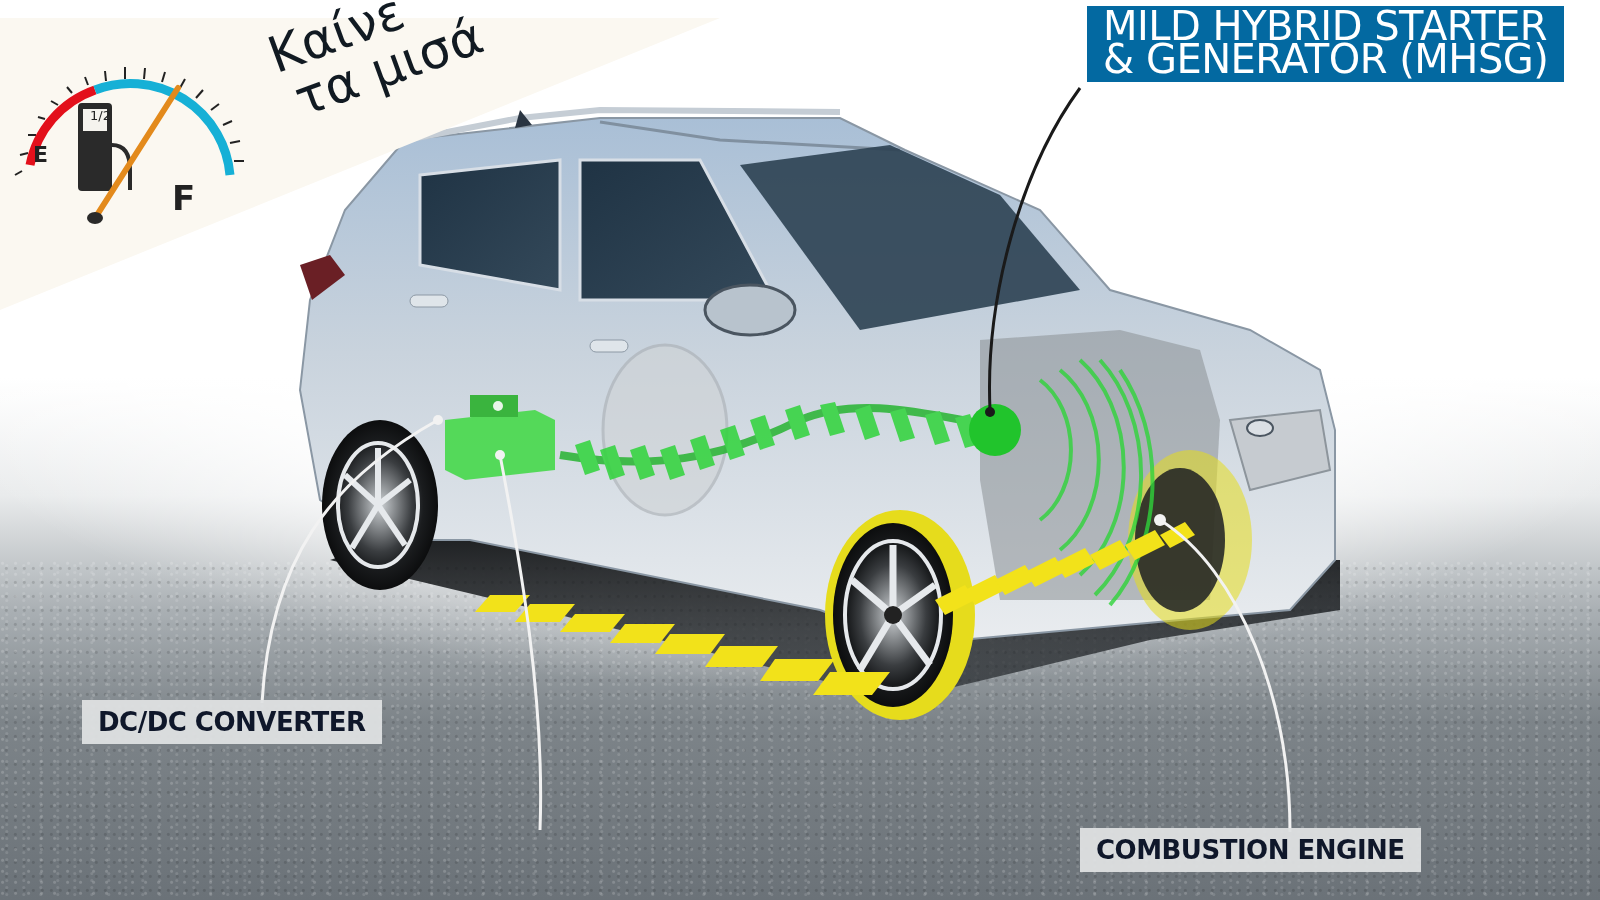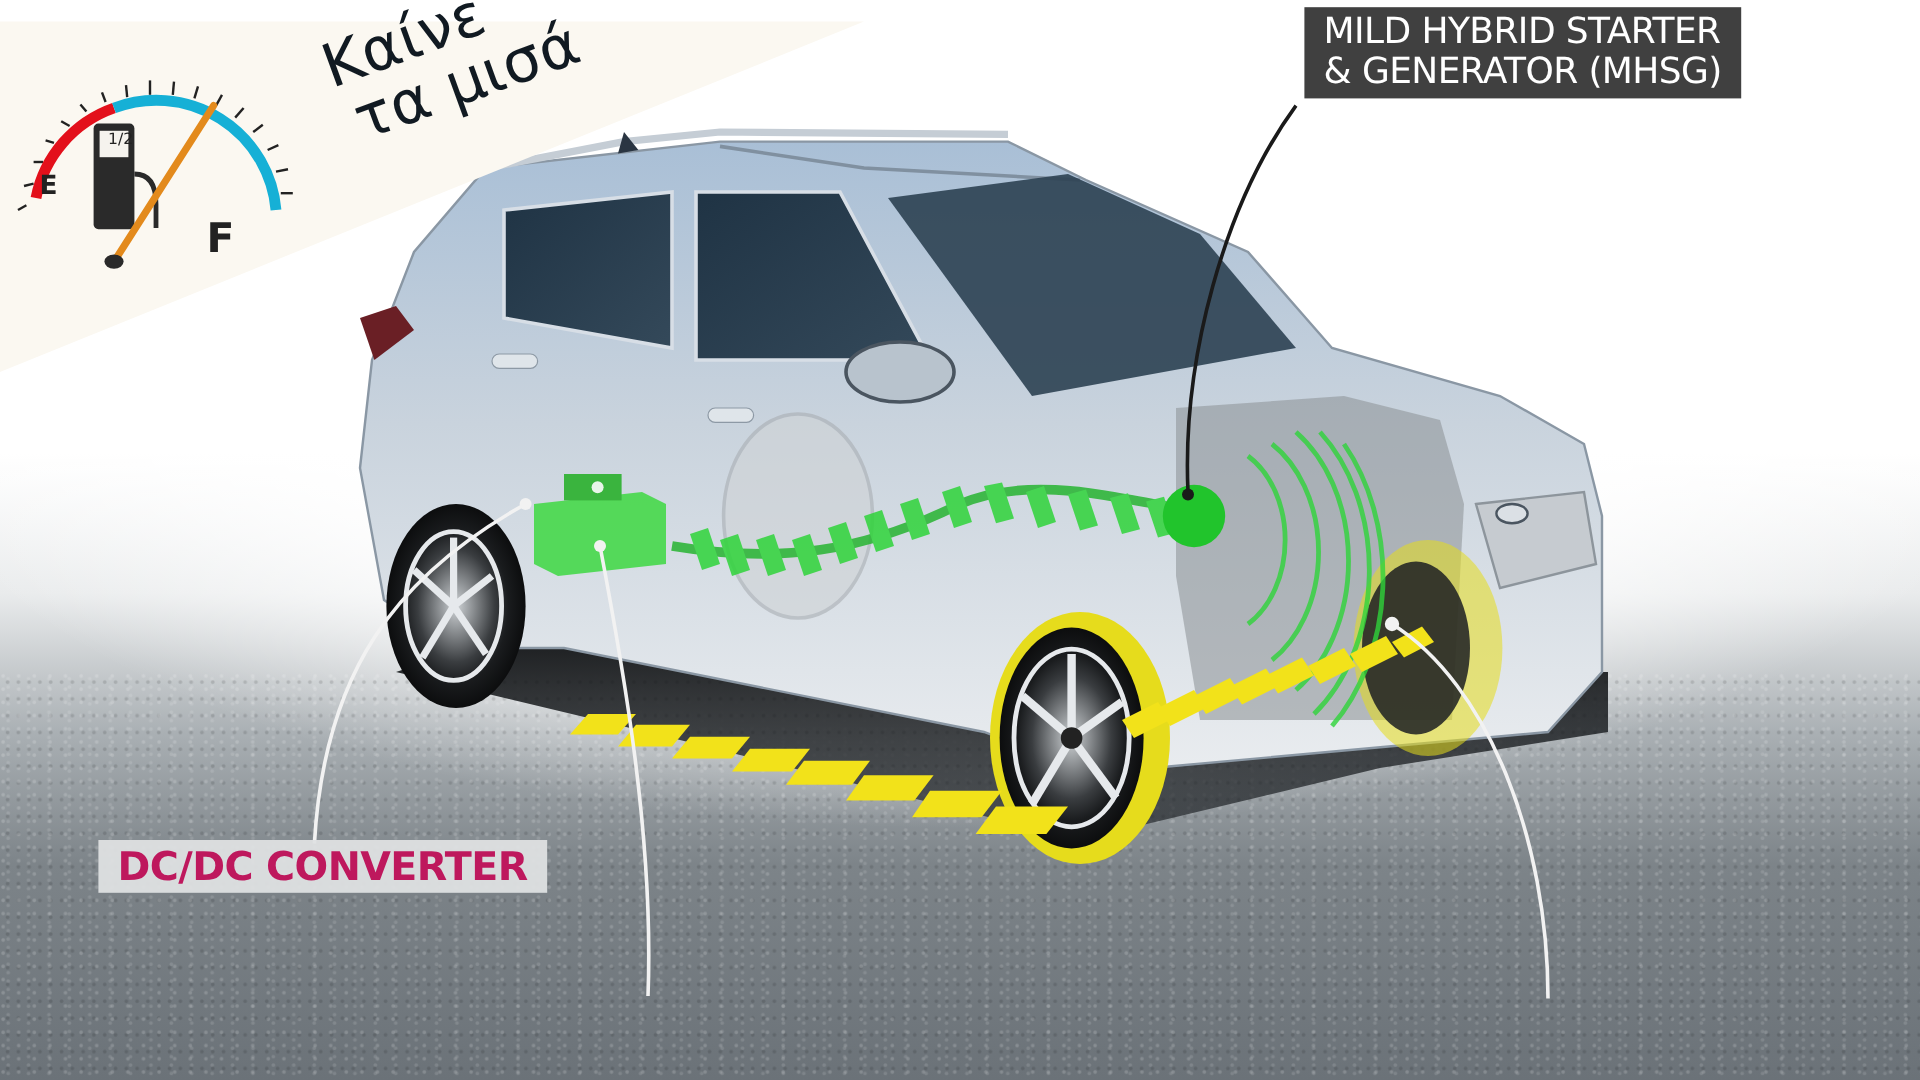--- a/index.html
+++ b/index.html
@@ -32,26 +32,26 @@
   }
   .banner-title .l1 { display: block; }
   .banner-title .l2 { display: block; margin-left: 10px; }
 
   
   .label {
     position: absolute; font-family: "DejaVu Sans", sans-serif;
     text-transform: uppercase; white-space: nowrap; letter-spacing: -0.5px;
   }
   .label-dark {
-    background: #404040; color: #ffffff;
-    font-size: 30px; line-height: 33px; padding: 4px 16px 6px 16px; font-weight: normal;
+    background: #0369a1; color: #ffffff;
+    font-size: 40px; line-height: 33px; padding: 4px 16px 6px 16px; font-weight: normal;
   }
   .label-light {
-    background: rgba(222,224,225,0.95); color: #be185d;
-    font-size: 33px; line-height: 44px; padding: 0 16px; font-weight: bold;
+    background: rgba(222,224,225,0.95); color: #0f172a;
+    font-size: 26px; line-height: 44px; padding: 0 16px; font-weight: bold;
   }
   svg { position: absolute; left: 0; top: 0; }
 </style>
 </head>
 <body>
 
 <div class="scene">
   <div class="ground"></div>
   <div class="ground-speckle"></div>
 
@@ -250,13 +250,14 @@
   </div>
 
   <div class="label label-dark" style="left:1087px; top:6px;">
     <div>MILD HYBRID STARTER</div>
     <div>&amp; GENERATOR (MHSG)</div>
   </div>
 
   <div class="label label-light" style="left:82px; top:700px;">DC/DC CONVERTER</div>
 
 
+  <div class="label label-light" style="left:1080px; top:828px;">COMBUSTION ENGINE</div>
 </div>
 
 </body></html>

